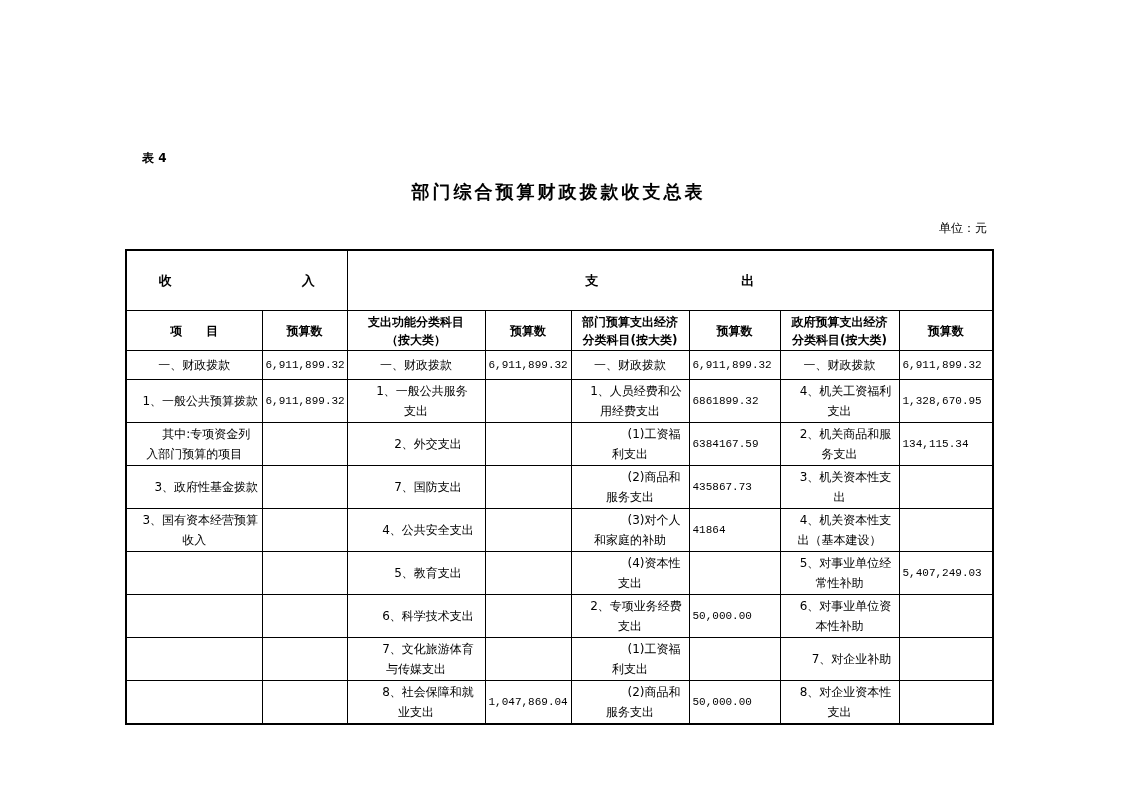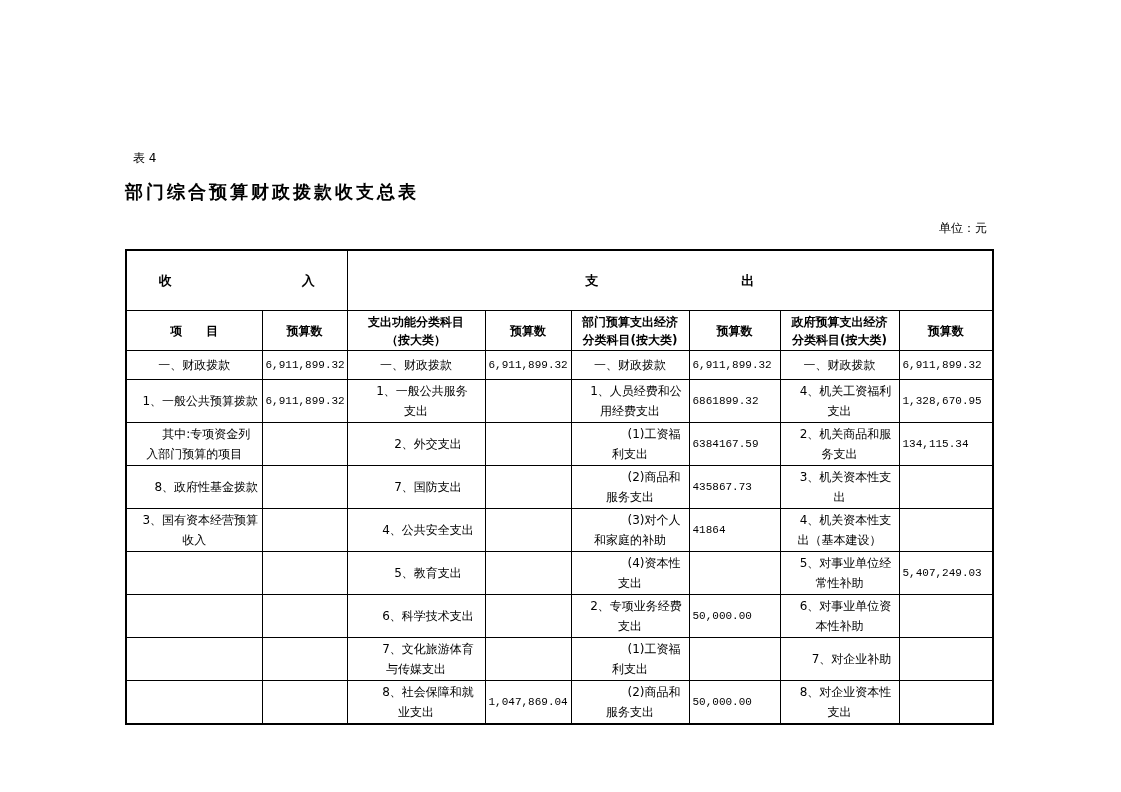--- a/index.html
+++ b/index.html
@@ -6,26 +6,26 @@
   .page{
     position:relative;
     width:1121px;height:792px;
     margin:0 auto;
     background:#ffffff;
     color:#000;
     font-family:"DejaVu Sans",sans-serif;
     overflow:hidden;
   }
   .table-label{
-    position:absolute;left:133px;top:150px;
-    font-size:12px;line-height:16px;
+    position:absolute;left:142px;top:150px;
+    font-size:12px;line-height:16px;font-weight:bold;
   }
   .doc-title{
     position:absolute;left:125px;top:181px;width:867px;
-    margin:0;
+    margin:0;text-align:center;
     font-size:18px;font-weight:bold;letter-spacing:3px;
     line-height:22px;
   }
   .unit-label{
     position:absolute;left:125px;top:220px;width:862px;
     text-align:right;font-size:12px;line-height:16px;
   }
   table.budget{
     position:absolute;left:125px;top:249px;
     width:867px;
@@ -136,21 +136,21 @@
           <td class="label">　　2、外交支出</td>
           <td class="num"></td>
           <td class="label">　　　　(1)工资福
 利支出</td>
           <td class="num">6384167.59</td>
           <td class="label">　2、机关商品和服
 务支出</td>
           <td class="num">134,115.34</td>
         </tr>
         <tr>
-          <td class="label">　　8、政府性基金拨款</td>
+          <td class="label">　　3、政府性基金拨款</td>
           <td class="num"></td>
           <td class="label">　　7、国防支出</td>
           <td class="num"></td>
           <td class="label">　　　　(2)商品和
 服务支出</td>
           <td class="num">435867.73</td>
           <td class="label">　3、机关资本性支
 出</td>
           <td class="num"></td>
         </tr>

